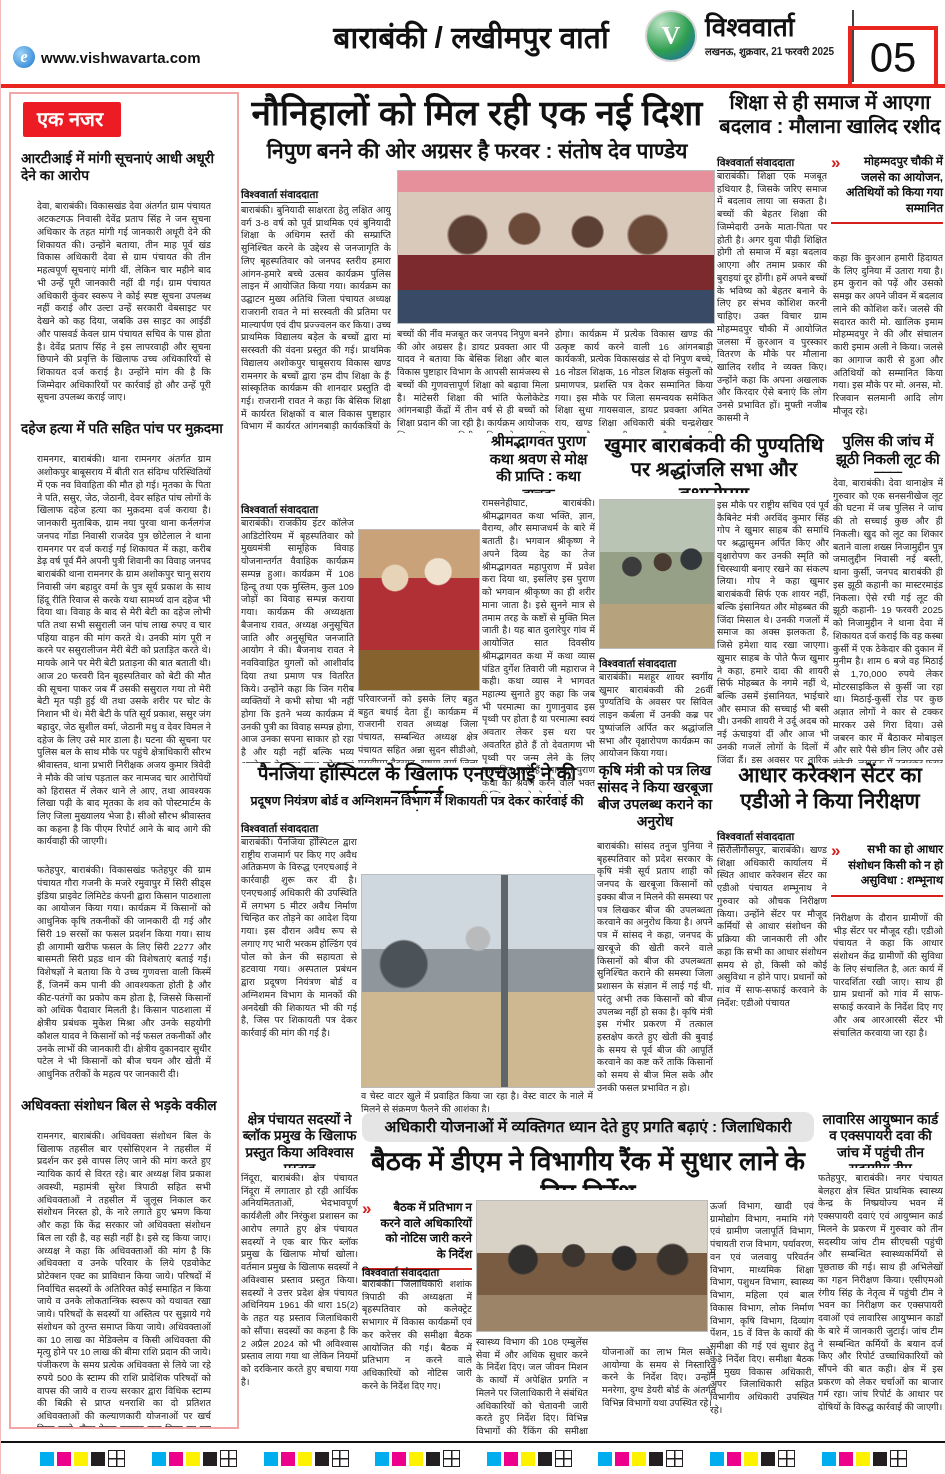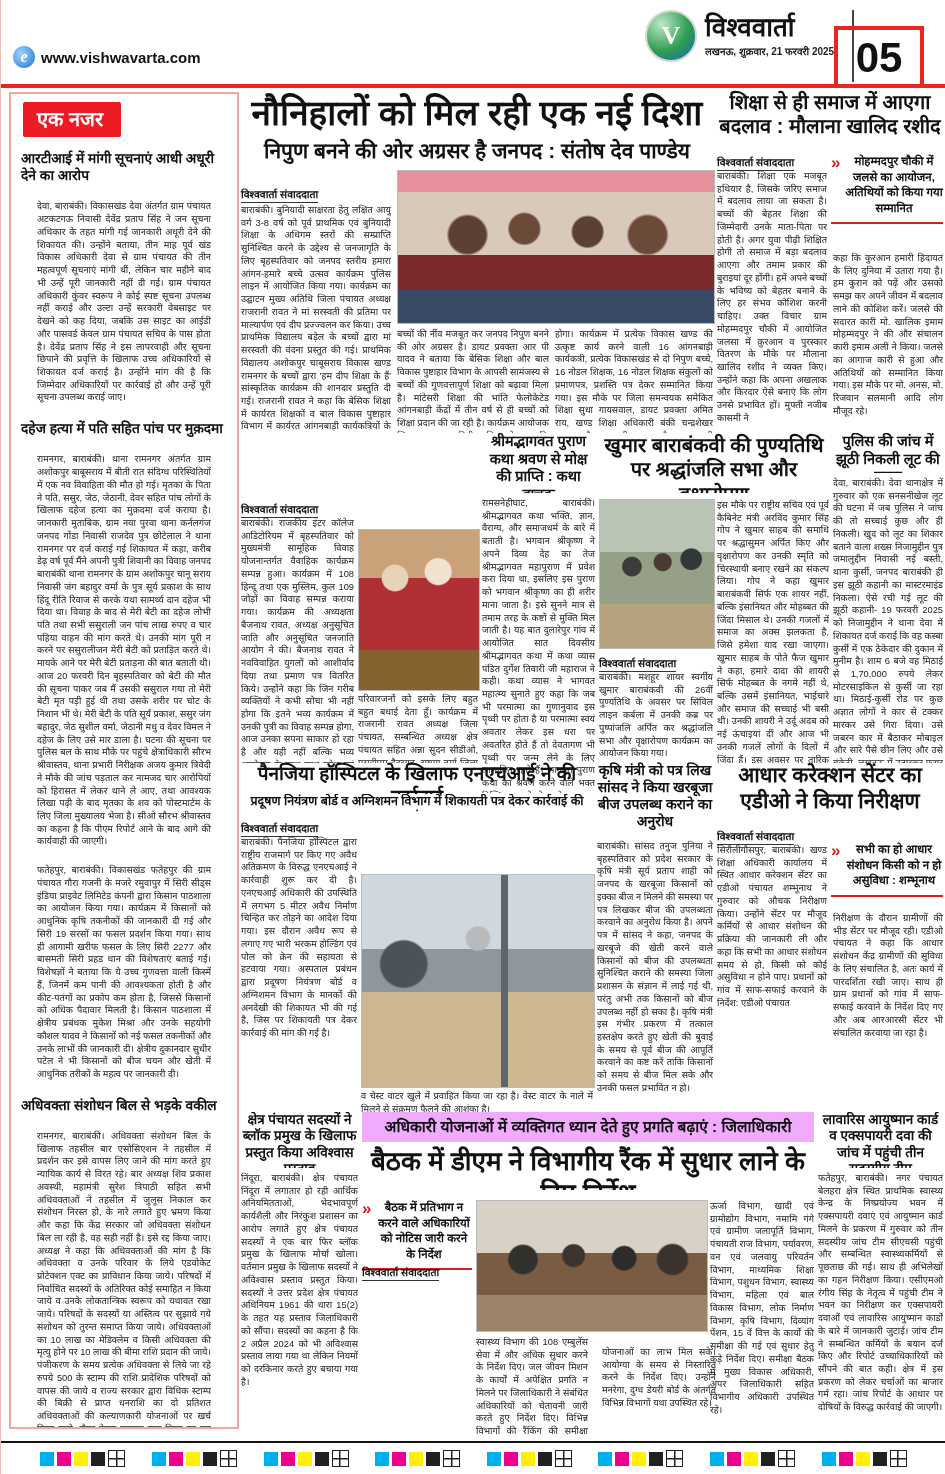--- a/index.html
+++ b/index.html
@@ -10,40 +10,40 @@
   .eicon{width:22px;height:22px;border-radius:50%;background:radial-gradient(circle at 35% 35%,#9ed2f7,#1c79d0);
          color:#fff;font:italic bold 16px "Liberation Serif",serif;display:flex;align-items:center;justify-content:center;}
   .section-title{position:absolute;left:280px;top:16px;width:380px;height:46px;text-align:center;
                  font-size:30px;font-weight:bold;overflow:hidden;}
   .logoblock{position:absolute;left:644px;top:10px;display:flex;gap:8px;align-items:center;}
   .logocircle{width:48px;height:48px;border-radius:50%;background:radial-gradient(circle at 30% 25%,#bfe6c8,#2e9e4f 55%,#1565c0);
               display:flex;align-items:center;justify-content:center;color:#fff;font:bold 26px "Liberation Serif",serif;border:2px solid #d5d5d5;}
   .mastname{font-size:26px;font-weight:bold;line-height:1.05;}
   .mastdate{font-size:10px;font-weight:bold;color:#222;margin-top:3px;}
   .pageno-vline{position:absolute;left:851px;top:10px;width:2px;height:72px;background:#444;}
-  .pageno{position:absolute;right:22px;top:26px;width:82px;height:56px;border:4px solid #e8251e;border-bottom:none;
-          display:flex;align-items:center;justify-content:center;font-size:42px;font-weight:bold;}
+  .pageno{position:absolute;right:8px;top:26px;width:82px;height:56px;border:4px solid #e8251e;border-bottom:none;
+          display:flex;align-items:center;justify-content:center;font-size:42px;font-weight:normal;}
   .redrule{position:absolute;left:0;top:84px;width:945px;height:4px;background:#e8251e;}
   
   .hl{font-weight:bold;text-align:center;overflow:hidden;line-height:1.22;}
   .body{font-size:9.3px;line-height:1.37;text-align:justify;overflow:hidden;color:#1b1b1b;}
   .byline{font-size:10.5px;font-weight:bold;border-bottom:1.5px solid #333;display:inline-block;padding-bottom:1px;}
   .photo{position:absolute;overflow:hidden;border:1px solid #bbb;}
-  .callout{font-size:11.5px;font-weight:bold;line-height:1.35;border-bottom:2.5px solid #d6201b;padding:0 0 6px 14px;position:relative;text-align:center;}
+  .callout{font-size:11.5px;font-weight:bold;line-height:1.35;border-bottom:2.5px solid #d6201b;padding:0 0 6px 14px;position:relative;text-align:right;}
   .callout::before{content:"\00bb";color:#d6201b;font-size:17px;font-weight:bold;position:absolute;left:0;top:-2px;}
   .abs{position:absolute;}
   
   .eknajar{position:absolute;left:8px;top:92px;width:230px;height:1337px;border:2px solid #f3a6a6;
            padding:6px 10px;box-sizing:border-box;overflow:hidden;}
   .eknajar-tab{display:inline-block;background:#ed1c24;color:#fff;font-weight:bold;font-size:20px;
                padding:3px 18px 5px 14px;border-radius:2px;margin:2px 0 6px 2px;}
   .eknajar h3{font-size:13.8px;margin:7px 0 4px;line-height:1.25;}
   .eknajar p{margin:16px;}
   
-  .kicker{background:#f0abfc;font-weight:bold;font-size:15.5px;text-align:center;line-height:30px;height:30px;overflow:hidden;}
+  .kicker{background:#e5e5e5;font-weight:bold;font-size:15.5px;text-align:center;line-height:30px;height:30px;overflow:hidden;border-radius:9px;}
   
   .ph-lead{background:linear-gradient(#e5909b 0 14%,#d9c9bb 14% 55%,#c3ab8e 55% 100%),#d9c9bb;}
   .ph-lead::after{content:"";position:absolute;inset:0;background:
       radial-gradient(circle at 22% 42%,#5d4034 0 7%,transparent 8%),
       radial-gradient(circle at 40% 38%,#6b4a3a 0 7%,transparent 8%),
       radial-gradient(circle at 60% 40%,#5d4034 0 7%,transparent 8%),
       radial-gradient(circle at 79% 42%,#6b4a3a 0 7%,transparent 8%),
       linear-gradient(transparent 55%,#7d2a2e 55% 78%,#384a66 78%);}
   .ph-wed{background:linear-gradient(#caa27a 0 30%,#b03036 30% 75%,#86622f 75%);}
   .ph-wed::after{content:"";position:absolute;inset:0;background:
@@ -77,20 +77,21 @@
 </style>
 </head>
 <body>
 
 <div class="page">
 
   <div class="url">
     <span class="eicon">e</span>
     <span>www.vishwavarta.com</span>
   </div>
+  <div class="section-title">बाराबंकी / लखीमपुर वार्ता</div>
   <div class="logoblock">
     <div class="logocircle">V</div>
     <div>
       <div class="mastname">विश्ववार्ता</div>
       <div class="mastdate">लखनऊ,  शुक्रवार, 21 फरवरी 2025</div>
     </div>
   </div>
   <div class="pageno-vline"></div>
   <div class="pageno">05</div>
   <div class="redrule"></div>
@@ -116,21 +117,21 @@
       <h3>डॉ. अम्मार रिजवी बतौर मानद अतिथि दिल्ली रवाना</h3>
       <p class="body">बाराबंकी। वरिष्ठ नेता और पूर्व कार्यवाहक मुख्यमंत्री डॉ. अम्मार रिजवी को राष्ट्रीय परिषद बराए फरोग उर्दू जबान द्वारा आयोजित तीन दिवसीय कार्यक्रम 'अंतरराष्ट्रीय उर्दू सम्मेलन' में बतौर मानद अतिथि आमंत्रित किया गया है। यह कार्यक्रम 'विकसित भारत का विजन, उर्दू जबान का मिशन' थीम के तहत 21 से 23 फरवरी तक दिल्ली में आयोजित होगा। डॉ. अम्मार रिजवी अपनी बौद्धिक और विचारशील दृष्टि के साथ इस महत्वपूर्ण कार्यक्रम में उर्दू भाषा के विकास और उसके राष्ट्रीय योगदान पर अपने विचार प्रस्तुत करेंगे। इस शैक्षिक और साहित्यिक सम्मेलन में डॉ. मुन्तशिर कासमी को भी विशेष रूप से आमंत्रित किया गया है, जबकि अन्य प्रतिष्ठित हस्तियों की भी उपस्थिति की संभावना है। कार्यक्रम के समापन के बाद, डॉ. अम्मार रिजवी दिल्ली में कुछ महत्वपूर्ण केंद्रीय मंत्रियों से भी मुलाकात करेंगे, जहां वे राष्ट्रीय और सामाजिक मुद्दों पर चर्चा करेंगे।</p>
     </article>
     
     
     
   </aside>
 
   <section class="abs" style="left:240px;top:92px;width:472px;height:341px;">
     <div class="hl" style="font-size:35px;height:44px;">नौनिहालों को मिल रही एक नई दिशा : राजरानी</div>
-    <div class="hl" style="font-size:21px;height:30px;margin-top:2px;">निपुण बनने की ओर अग्रसर है जनपद : संतोष देव पाण्डेय</div>
+    <div class="hl" style="font-size:21px;height:30px;margin-top:2px;">निपुण बनने की ओर अग्रसर है फरवर : संतोष देव पाण्डेय</div>
     <div class="abs" style="left:0;top:92px;"><span class="byline">विश्ववार्ता संवाददाता</span></div>
     <div class="photo ph-lead" style="left:156px;top:78px;width:316px;height:152px;"></div>
     <p class="body abs" style="left:0;top:112px;width:150px;height:229px;margin:0;">बाराबंकी। बुनियादी साक्षरता हेतु लक्षित आयु वर्ग 3-8 वर्ष को पूर्व प्राथमिक एवं बुनियादी शिक्षा के अधिगम स्तरों की सम्प्राप्ति सुनिश्चित करने के उद्देश्य से जनजागृति के लिए बृहस्पतिवार को जनपद स्तरीय हमारा आंगन-हमारे बच्चे उत्सव कार्यक्रम पुलिस लाइन में आयोजित किया गया। कार्यक्रम का उद्घाटन मुख्य अतिथि जिला पंचायत अध्यक्ष राजरानी रावत ने मां सरस्वती की प्रतिमा पर माल्यार्पण एवं दीप प्रज्ज्वलन कर किया। उच्च प्राथमिक विद्यालय बड़ेल के बच्चों द्वारा मां सरस्वती की वंदना प्रस्तुत की गई। प्राथमिक विद्यालय अशोकपुर चाबूसराय विकास खण्ड रामनगर के बच्चों द्वारा 'हम दीप शिक्षा के हैं' सांस्कृतिक कार्यक्रम की शानदार प्रस्तुति दी गई। राजरानी रावत ने कहा कि बेसिक शिक्षा में कार्यरत शिक्षकों व बाल विकास पुष्टाहार विभाग में कार्यरत आंगनबाड़ी कार्यकत्रियों के सहयोग से नौनिहालों को एक नई दिशा मिल रही है। जिससे प्रधानमंत्री नरेंद्र मोदी के सपने धरातल पर साकार हो रहे हैं। उन्होंने कहा कि नन्हे मुन्ने बच्चों के कार्यक्रमों में आकर अपने को गौरवान्वित पा रही हूं। जिला बेसिक शिक्षा अधिकारी सन्तोष कुमार देव पाण्डेय ने कहा कि कार्यक्रम के अन्तर्गत शिक्षा का प्रचार प्रसार कर</p>
     <p class="body abs" style="left:156px;top:236px;width:152px;height:105px;margin:0;">बच्चों की नींव मजबूत कर जनपद निपुण बनने की ओर अग्रसर है। डायट प्रवक्ता आर पी यादव ने बताया कि बेसिक शिक्षा और बाल विकास पुष्टाहार विभाग के आपसी सामंजस्य से बच्चों की गुणवत्तापूर्ण शिक्षा को बढ़ावा मिला है। मांटेसरी शिक्षा की भांति फेलोकेटेड आंगनबाड़ी केंद्रों में तीन वर्ष से ही बच्चों को शिक्षा प्रदान की जा रही है। कार्यक्रम आयोजक जिला समन्वयक विनीता मिश्रा ने कहा कि विकसित भारत का संकल्प पूरा करने के लिये सभी बालक एवं बालिकाओं को शिक्षा के प्रति जागरूक होना होगा, तभी हमारा संकल्प पूर्ण</p>
     <p class="body abs" style="left:314px;top:236px;width:158px;height:105px;margin:0;">होगा। कार्यक्रम में प्रत्येक विकास खण्ड की उत्कृष्ट कार्य करने वाली 16 आंगनबाड़ी कार्यकत्री, प्रत्येक विकासखंड से दो निपुण बच्चे, 16 नोडल शिक्षक, 16 नोडल शिक्षक संकुलों को प्रमाणपत्र, प्रशस्ति पत्र देकर सम्मानित किया गया। इस मौके पर जिला समन्वयक समेकित शिक्षा सुधा गायसवाल, डायट प्रवक्ता अमित राय, खण्ड शिक्षा अधिकारी बंकी चन्द्रशेखर यादव व हैदरगढ़ सुनीत कुमार गौड़, एसआरजी पदमजा त्रिपाठी, जिला व्यायाम शिक्षिका रितु पाठक, एआरपी विपिन कुमार, ललित मोहन सिंह, सहित अभिभावक व बच्चे उपस्थित रहे।</p>
   </section>
 
   <section class="abs" style="left:716px;top:90px;width:226px;height:343px;">
     <div class="hl" style="font-size:20px;height:56px;">शिक्षा से ही समाज में आएगा बदलाव : मौलाना खालिद रशीद</div>
     <div class="abs" style="left:0;top:62px;"><span class="byline">विश्ववार्ता संवाददाता</span></div>
@@ -189,20 +190,21 @@
   <section class="abs" style="left:240px;top:1112px;width:117px;height:323px;">
     <div class="hl" style="font-size:13.5px;height:56px;">क्षेत्र पंचायत सदस्यों ने ब्लॉक प्रमुख के खिलाफ प्रस्तुत किया अविश्वास प्रस्ताव</div>
     <p class="body" style="height:260px;margin:4px 0 0;">निंदूरा, बाराबंकी। क्षेत्र पंचायत निंदूरा में लगातार हो रही आर्थिक अनियमितताओं, भेदभावपूर्ण कार्यशैली और निरंकुश प्रशासन का आरोप लगाते हुए क्षेत्र पंचायत सदस्यों ने एक बार फिर ब्लॉक प्रमुख के खिलाफ मोर्चा खोला। वर्तमान प्रमुख के खिलाफ सदस्यों ने अविश्वास प्रस्ताव प्रस्तुत किया। सदस्यों ने उत्तर प्रदेश क्षेत्र पंचायत अधिनियम 1961 की धारा 15(2) के तहत यह प्रस्ताव जिलाधिकारी को सौंपा। सदस्यों का कहना है कि 2 अप्रैल 2024 को भी अविश्वास प्रस्ताव लाया गया था लेकिन नियमों को दरकिनार करते हुए बचाया गया है।</p>
   </section>
 
   <section class="abs" style="left:361px;top:1112px;width:452px;height:323px;">
     <div class="kicker">अधिकारी योजनाओं में व्यक्तिगत ध्यान देते हुए प्रगति बढ़ाएं : जिलाधिकारी</div>
     <div class="hl" style="font-size:26px;height:44px;margin-top:4px;">बैठक में डीएम ने विभागीय रैंक में सुधार लाने के दिए निर्देश</div>
     <div class="callout abs" style="left:0;top:88px;width:110px;box-sizing:border-box;">बैठक में प्रतिभाग न करने वाले अधिकारियों को नोटिस जारी करने के निर्देश</div>
     <div class="abs" style="left:0;top:150px;"><span class="byline">विश्ववार्ता संवाददाता</span></div>
+    <p class="body abs" style="left:0;top:166px;width:110px;height:156px;margin:0;">बाराबंकी। जिलाधिकारी शशांक त्रिपाठी की अध्यक्षता में बृहस्पतिवार को कलेक्ट्रेट सभागार में विकास कार्यक्रमों एवं कर करेत्तर की समीक्षा बैठक आयोजित की गई। बैठक में प्रतिभाग न करने वाले अधिकारियों को नोटिस जारी करने के निर्देश दिए गए।</p>
     <div class="photo ph-meet" style="left:114px;top:88px;width:230px;height:130px;"></div>
     <p class="body abs" style="left:114px;top:224px;width:112px;height:98px;margin:0;">स्वास्थ्य विभाग की 108 एम्बुलेंस सेवा में और अधिक सुधार करने के निर्देश दिए। जल जीवन मिशन के कार्यों में अपेक्षित प्रगति न मिलने पर जिलाधिकारी ने संबंधित अधिकारियों को चेतावनी जारी करते हुए निर्देश दिए। विभिन्न विभागों की रैंकिंग की समीक्षा करते हुए अधिकारियों से कहा कि जिससे अधिक से अधिक लोगों को</p>
     <p class="body abs" style="left:230px;top:224px;width:114px;height:98px;margin:10px;">योजनाओं का लाभ मिल सके। आयोग्या के समय से निस्तारित करने के निर्देश दिए। उन्होंने मनरेगा, दुग्ध डेयरी बोर्ड के अंतर्गत विभिन्न विभागों यथा उपस्थित रहे।</p>
     <p class="body abs" style="left:348px;top:88px;width:104px;height:234px;margin:0;">ऊर्जा विभाग, खादी एवं ग्रामोद्योग विभाग, नमामि गंगे एवं ग्रामीण जलापूर्ति विभाग, पंचायती राज विभाग, पर्यावरण, वन एवं जलवायु परिवर्तन विभाग, माध्यमिक शिक्षा विभाग, पशुधन विभाग, स्वास्थ्य विभाग, महिला एवं बाल विकास विभाग, लोक निर्माण विभाग, कृषि विभाग, दिव्यांग पेंशन, 15 वें वित्त के कार्यों की समीक्षा की गई एवं सुधार हेतु कड़े निर्देश दिए। समीक्षा बैठक में मुख्य विकास अधिकारी, अपर जिलाधिकारी सहित विभागीय अधिकारी उपस्थित रहे।</p>
   </section>
 
   <section class="abs" style="left:817px;top:1112px;width:125px;height:323px;">
     <div class="hl" style="font-size:13.5px;height:56px;">लावारिस आयुष्मान कार्ड व एक्सपायरी दवा की जांच में पहुंची तीन सदस्यीय टीम</div>
     <p class="body" style="height:260px;margin:4px 0 0;">फतेहपुर, बाराबंकी। नगर पंचायत बेलहरा क्षेत्र स्थित प्राथमिक स्वास्थ्य केन्द्र के निष्प्रयोज्य भवन में एक्सपायरी दवाएं एवं आयुष्मान कार्ड मिलने के प्रकरण में गुरुवार को तीन सदस्यीय जांच टीम सीएचसी पहुंची और सम्बन्धित स्वास्थ्यकर्मियों से पूछताछ की गई। साथ ही अभिलेखों का गहन निरीक्षण किया। एसीएमओ रंगीय सिंह के नेतृत्व में पहुंची टीम ने भवन का निरीक्षण कर एक्सपायरी दवाओं एवं लावारिस आयुष्मान कार्डों के बारे में जानकारी जुटाई। जांच टीम ने सम्बन्धित कर्मियों के बयान दर्ज किए और रिपोर्ट उच्चाधिकारियों को सौंपने की बात कही। क्षेत्र में इस प्रकरण को लेकर चर्चाओं का बाजार गर्म रहा। जांच रिपोर्ट के आधार पर दोषियों के विरुद्ध कार्रवाई की जाएगी।</p>
   </section>

